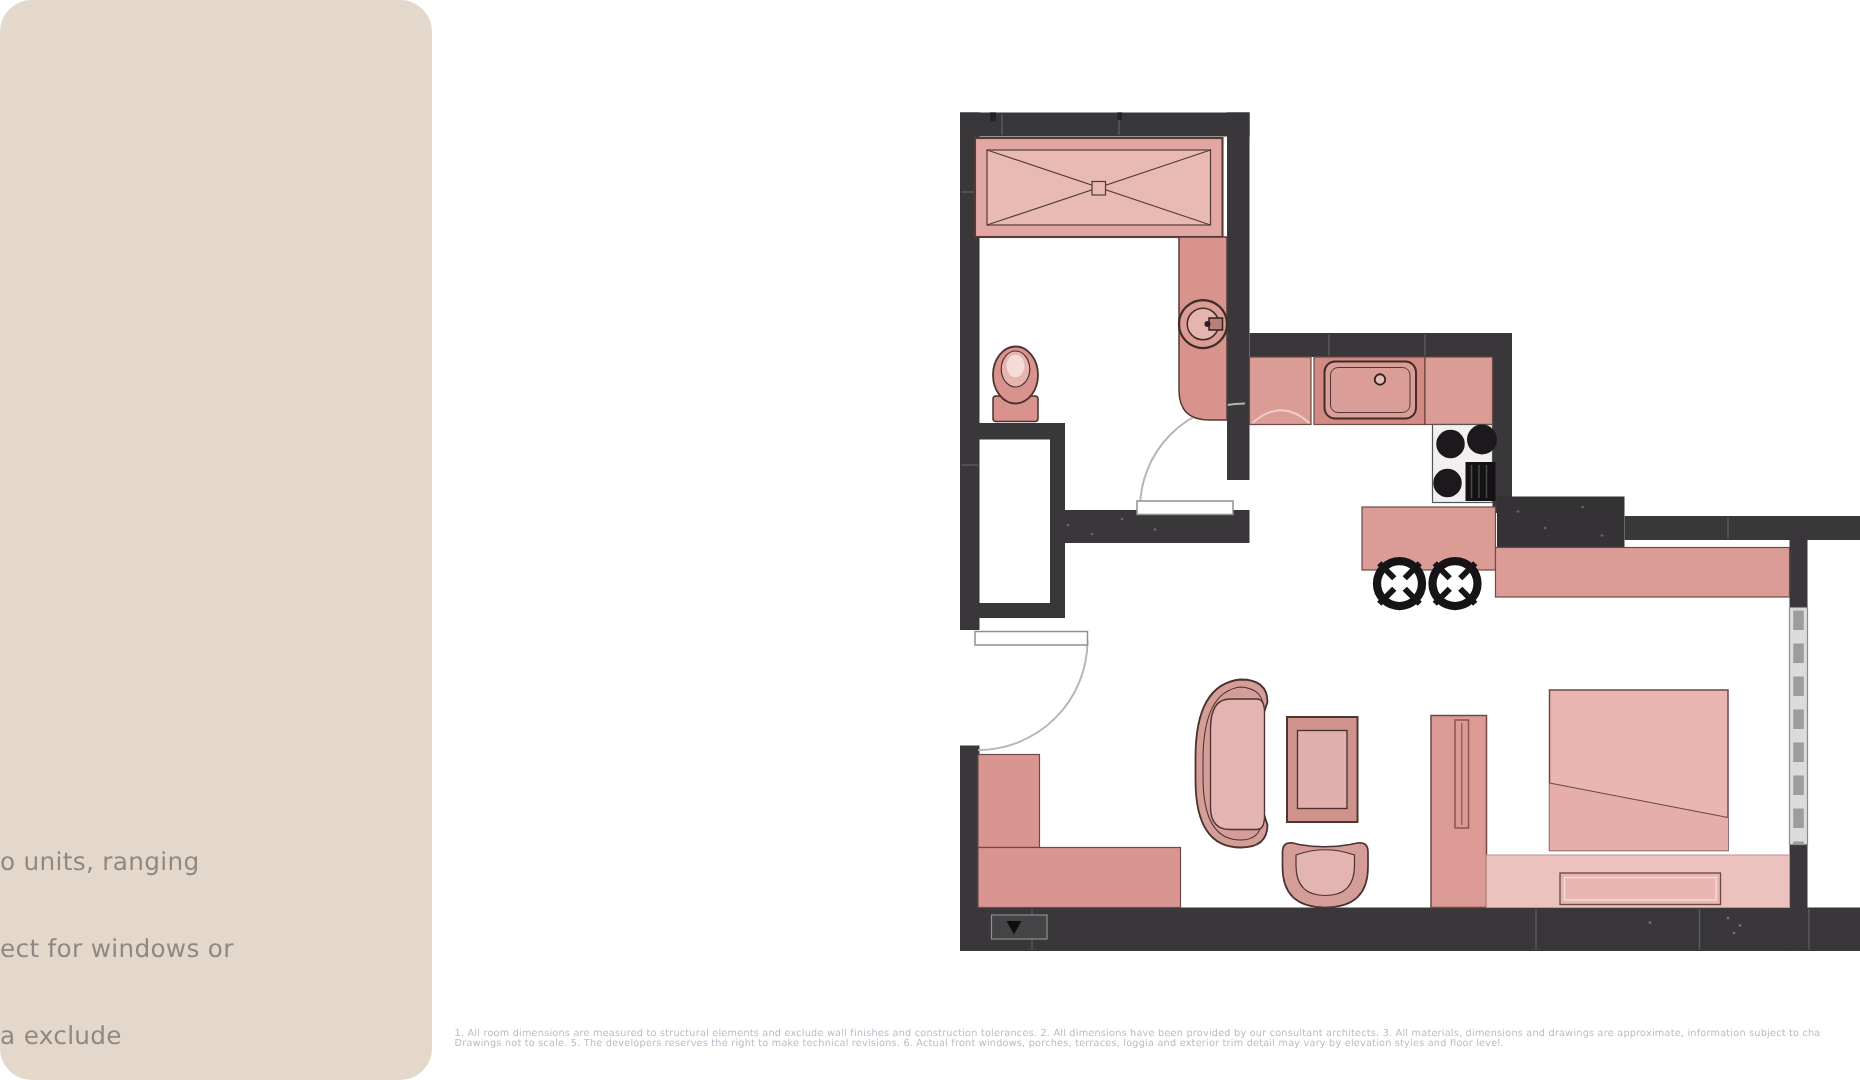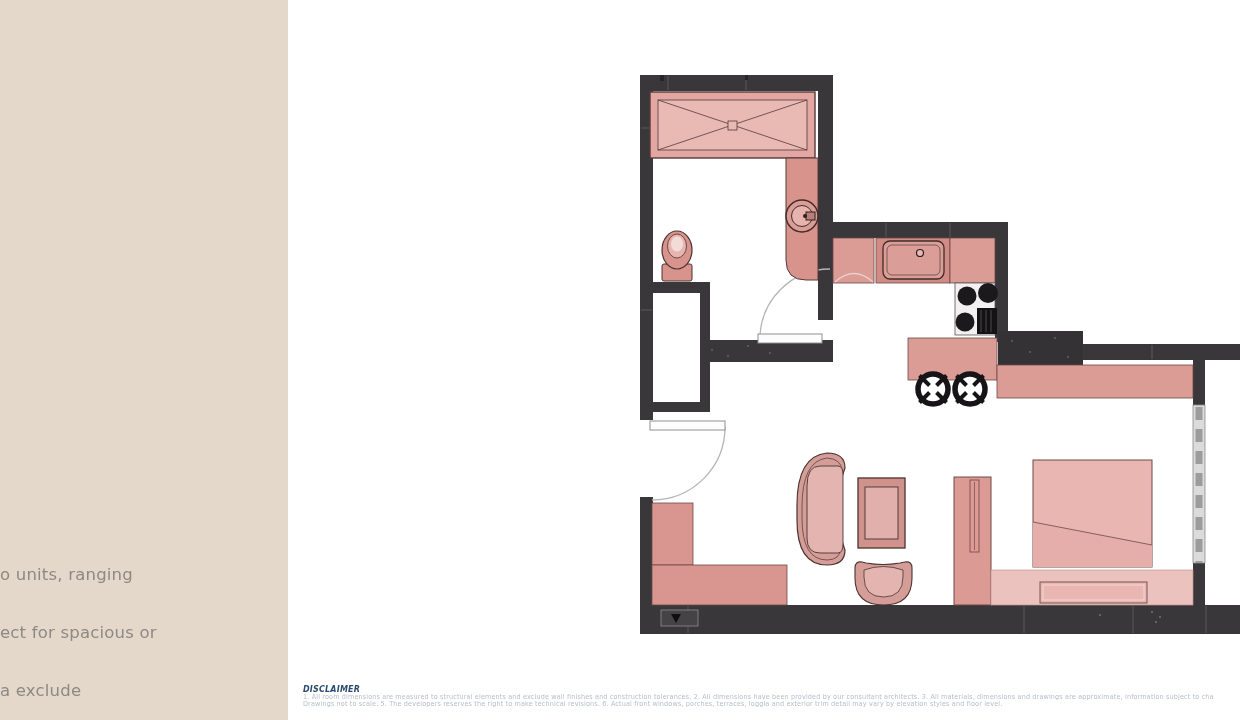--- a/index.html
+++ b/index.html
@@ -1,37 +1,37 @@
 <!DOCTYPE html>
 <html><head>
 <meta charset="utf-8">
 <style>
   html,body{margin:0;padding:0;background:#ffffff;}
   .stage{position:relative;width:1240px;height:720px;overflow:hidden;background:#ffffff;
          font-family:"DejaVu Sans","Liberation Sans",sans-serif;}
-  .sidebar{position:absolute;left:0;top:0;width:288px;height:720px;background:#e4d8cb;}
+  .sidebar{position:absolute;left:0;top:0;width:288px;height:720px;background:#e4d8cb;border-radius:21px;}
   .sidebar-text{position:absolute;left:0;top:526px;color:#8e8982;font-size:16.5px;
                 line-height:19.4px;font-weight:500;white-space:pre;letter-spacing:.2px;}
   .floorplan-svg{position:absolute;left:0;top:0;}
   .disclaimer{position:absolute;left:303px;top:685px;width:937px;overflow:hidden;}
   .disc-title{font-size:8px;font-weight:bold;font-style:italic;color:#2b4a6f;
               letter-spacing:.2px;white-space:nowrap;}
   .disc-body-wrap{width:937px;overflow:hidden;height:16px;}
   .disc-body-scale{transform:scale(0.54);transform-origin:0 0;width:1800px;}
   .disc-line{font-size:12px;line-height:13px;color:#b6bdc8;white-space:nowrap;letter-spacing:.25px;}
 </style>
 </head>
 <body>
 
 <div class="stage">
 
   <aside class="sidebar">
     <div class="sidebar-text">
       <div>o units, ranging</div>
-      <div>ect for spacious or</div>
+      <div>ect for windows or</div>
       <div>a exclude</div>
       
       
       
       
     </div>
   </aside>
 
   <svg class="floorplan-svg" width="1240" height="720" viewBox="0 0 1240 720">
 
@@ -186,21 +186,20 @@
     <g>
       <rect x="1033" y="460" width="119" height="107" fill="#e9b6b2" stroke="#6b4a47" stroke-width="1"></rect>
       <path d="M1033 522 L1152 545 L1152 567 L1033 567 Z" fill="#e5aeaa"></path>
       <path d="M1033 522 L1152 545" stroke="#6b4a47" stroke-width="0.8" fill="none"></path>
       <rect x="1040" y="582" width="107" height="21" fill="#e9b6b2" stroke="#6b4a47" stroke-width="0.9"></rect>
       <rect x="1043" y="585" width="101" height="15" fill="none" stroke="#f4e2e0" stroke-width="0.8"></rect>
     </g>
   </svg>
 
   <div class="disclaimer">
-    <div class="disc-title">DISCLAIMER</div>
     <div class="disc-body-wrap">
       <div class="disc-body-scale">
         <div class="disc-line">1. All room dimensions are measured to structural elements and exclude wall finishes and construction tolerances. 2. All dimensions have been provided by our consultant architects. 3. All materials, dimensions and drawings are approximate, information subject to cha</div>
         <div class="disc-line">Drawings not to scale. 5. The developers reserves the right to make technical revisions. 6. Actual front windows, porches, terraces, loggia and exterior trim detail may vary by elevation styles and floor level.</div>
       </div>
     </div>
   </div>
 
 </div>
 

